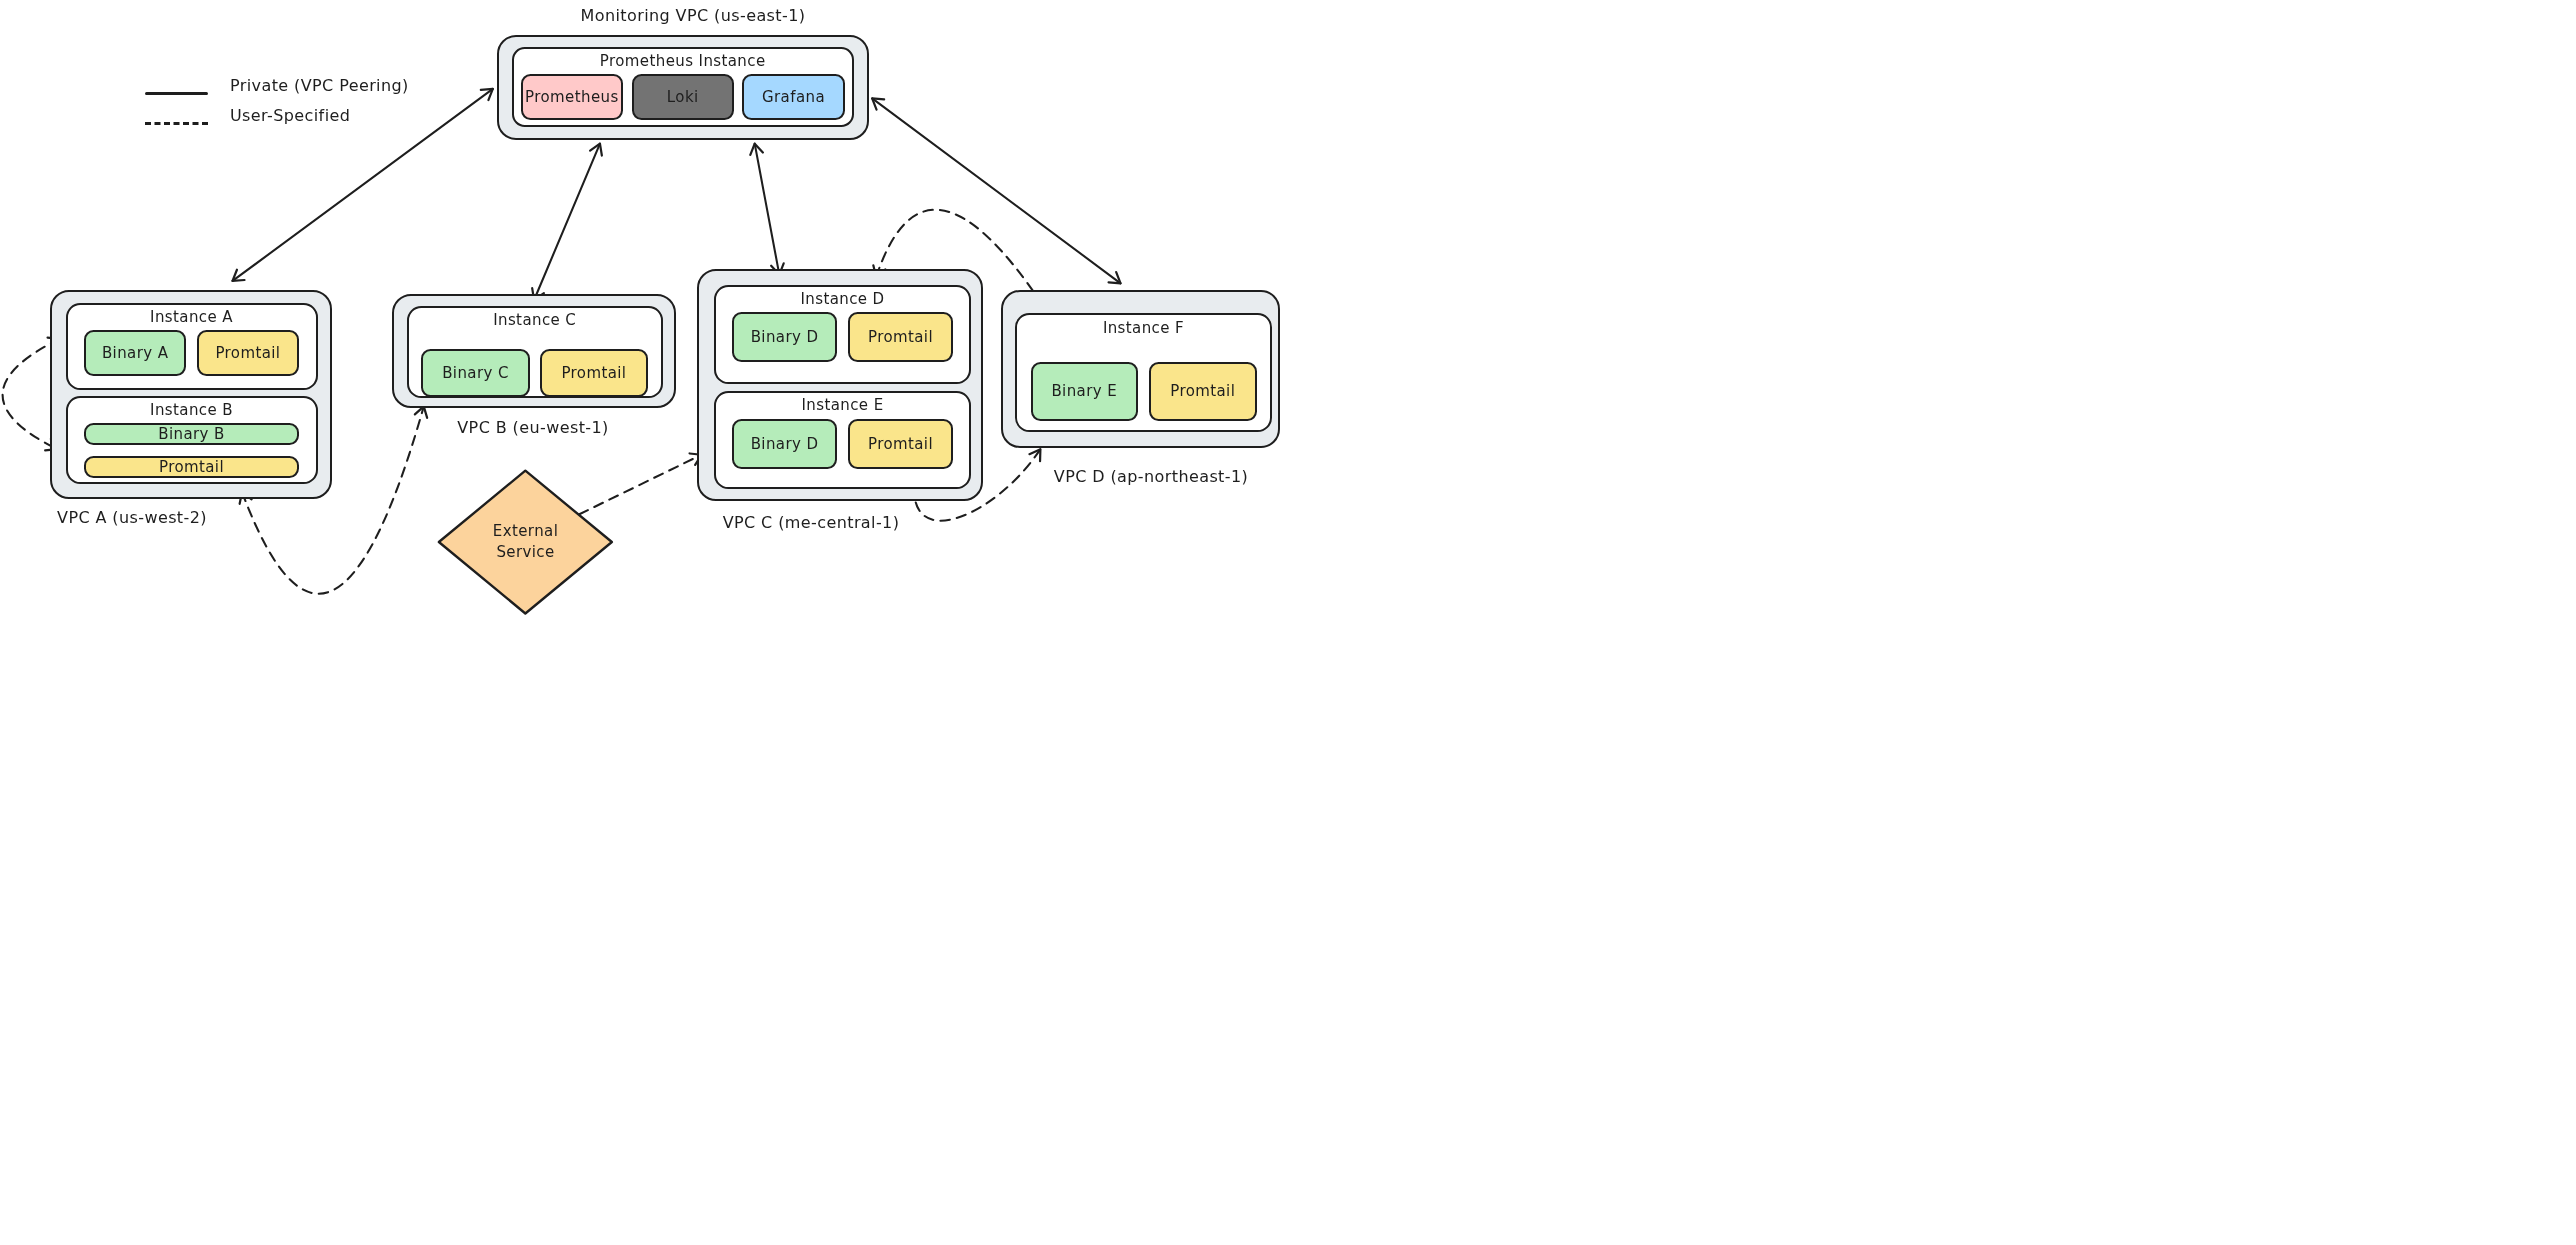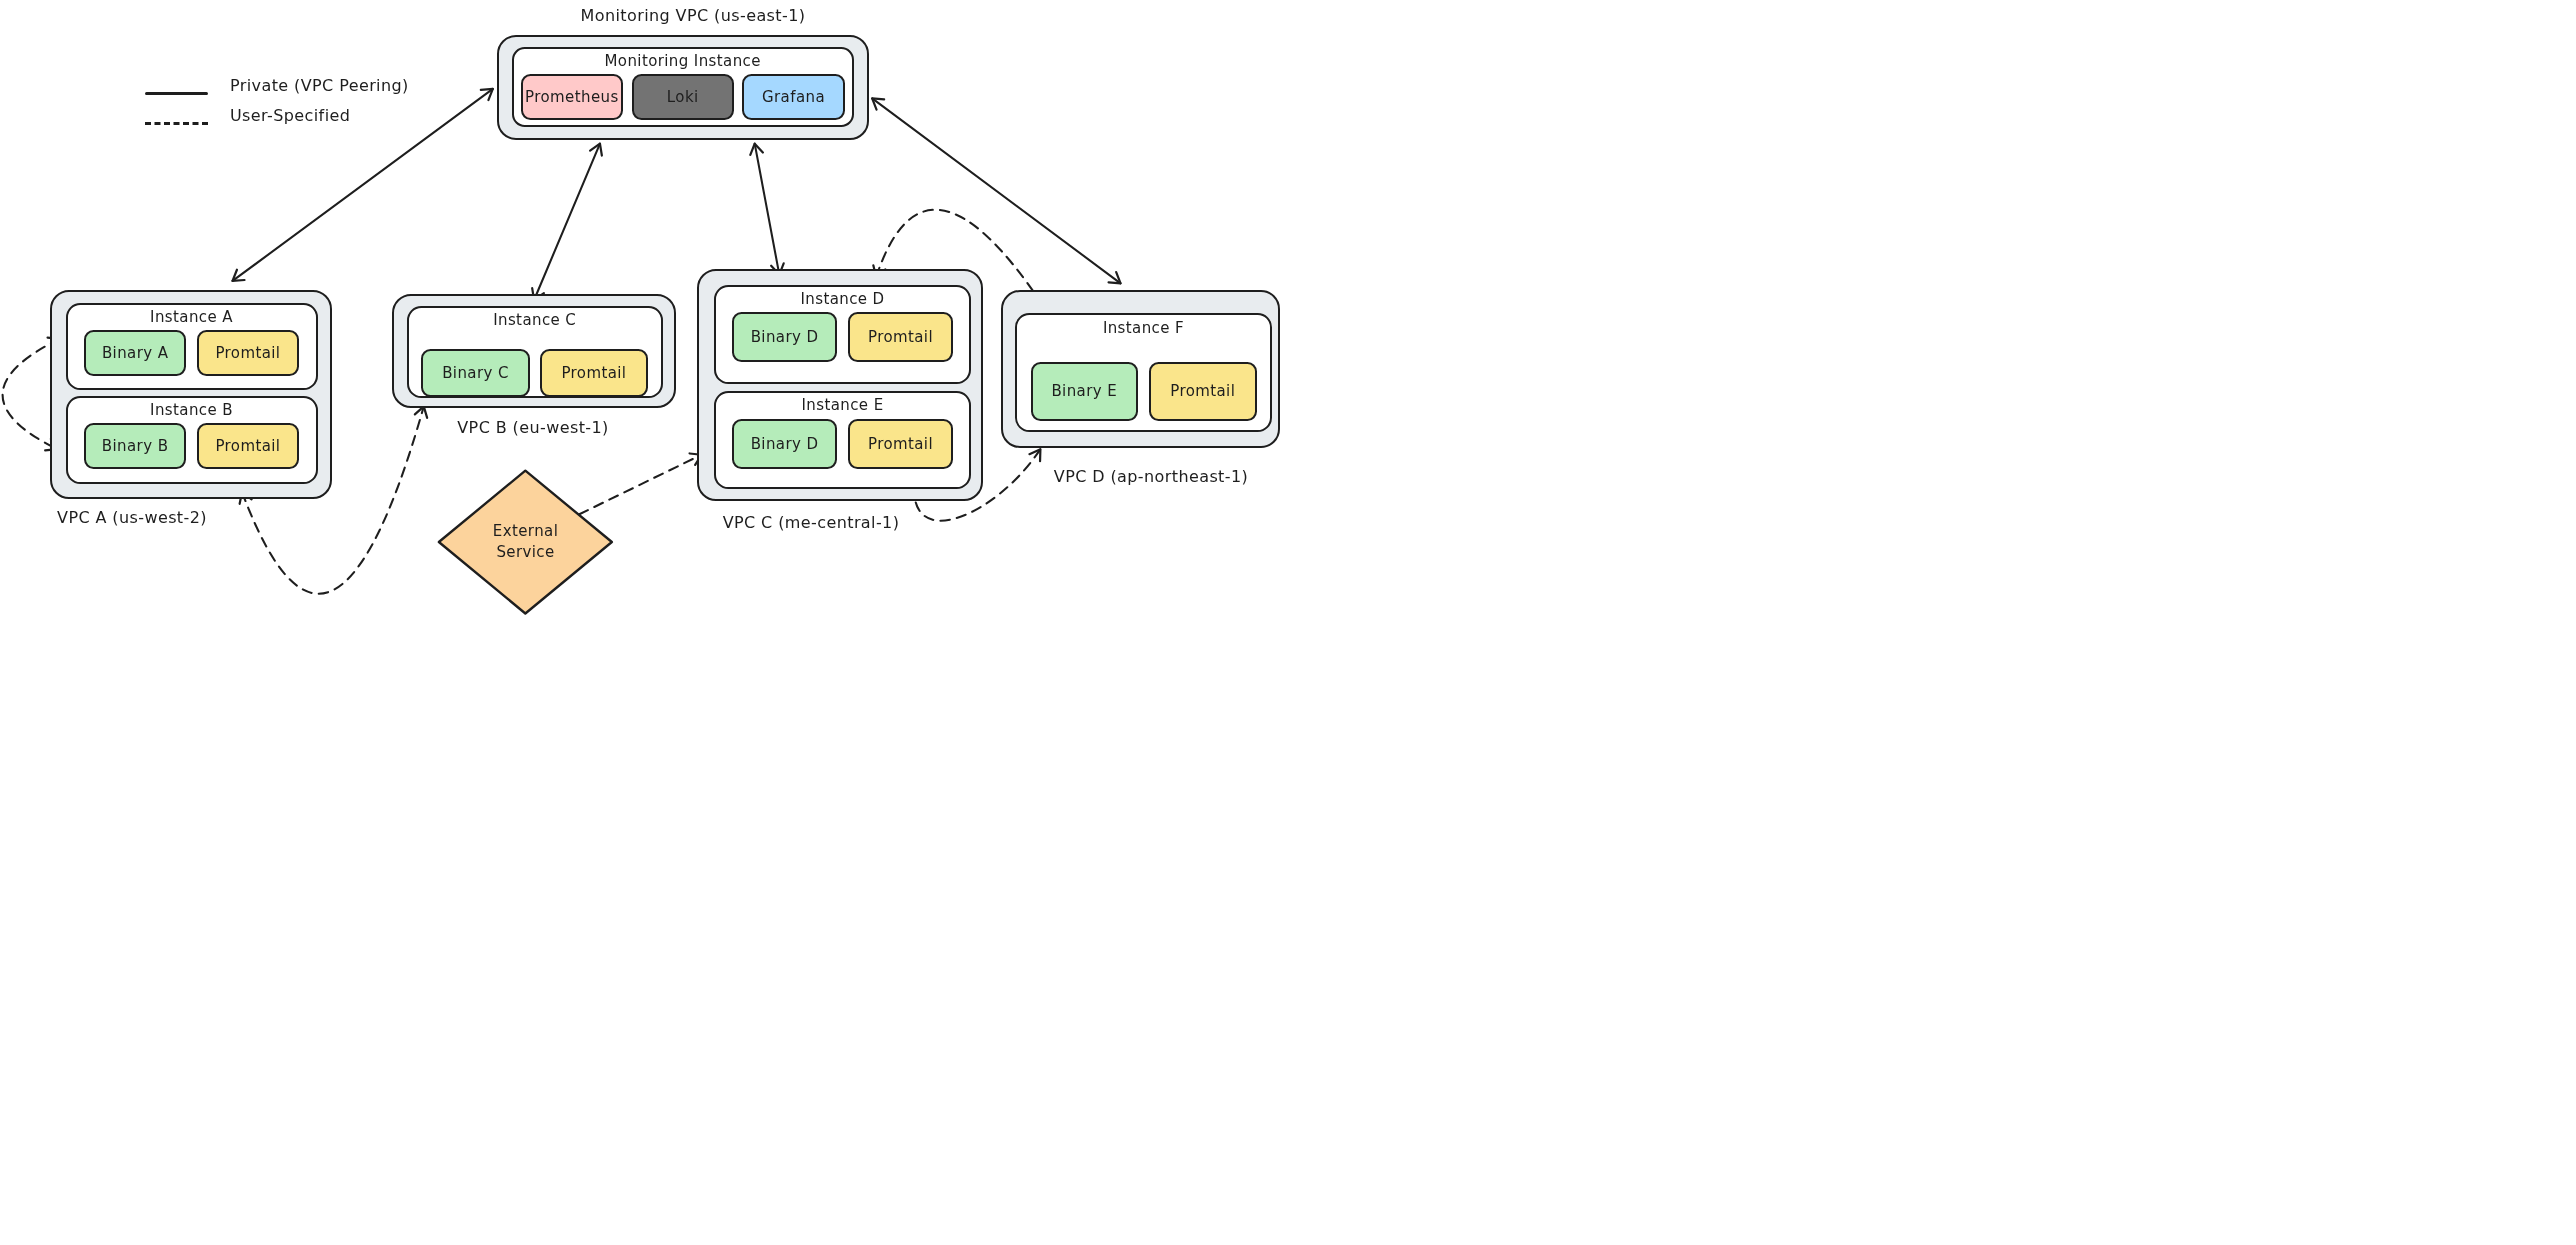--- a/index.html
+++ b/index.html
@@ -73,40 +73,40 @@
     <div class="legend-label">Private (VPC Peering)</div>
   </div>
   <div class="legend-row" style="left:145px;top:106px;">
     <div class="legend-sample dashed"></div>
     <div class="legend-label">User-Specified</div>
   </div>
 
   <div class="float-label" style="left:554px;top:6.3px;width:278px;">Monitoring VPC (us-east-1)</div>
   <div class="node vpc-box" style="left: 497px; top: 35px; width: 372px; height: 105px; background: rgb(232, 236, 239);">
     <div class="instance-box" style="left:12.7px;top:10.3px;width:342px;height:80px;border-radius:12.7px;">
-      <div class="instance-title">Monitoring Instance</div>
+      <div class="instance-title">Prometheus Instance</div>
       <div class="chip-row" style="height:46px;margin-top:4px;padding:0 7.1px;gap:8.7px;">
         <div class="chip" style="background: rgb(255, 201, 201);">Prometheus</div>
         <div class="chip" style="background: #737373;">Loki</div>
         <div class="chip" style="background: rgb(165, 216, 255);">Grafana</div>
       </div>
     </div>
   </div>
 
   <div class="node vpc-box" style="left: 50px; top: 290px; width: 282px; height: 209px; background: rgb(232, 236, 239);">
     <div class="instance-box" style="left:13.5px;top:11px;width:252px;height:87px;">
       <div class="instance-title">Instance A</div>
       <div class="chip-row" style="height:46px;margin-top:4px;padding:0 16.7px;gap:11px;">
         <div class="chip" style="background: rgb(181, 236, 186);">Binary A</div>
         <div class="chip" style="background: rgb(250, 229, 139);">Promtail</div>
       </div>
     </div>
     <div class="instance-box" style="left:13.5px;top:104px;width:252px;height:88px;">
       <div class="instance-title">Instance B</div>
-      <div class="chip-row" style="height:46px;margin-top:4px;padding:0 16.7px;gap:11px;">
+      <div class="chip-row" style="height:46px;margin-top:4px;padding:0 16.7px;gap:11px;flex-direction:column;">
         <div class="chip" style="background: rgb(181, 236, 186);">Binary B</div>
         <div class="chip" style="background: rgb(250, 229, 139);">Promtail</div>
       </div>
     </div>
   </div>
   <div class="float-label" style="left:37px;top:508px;width:190px;">VPC A (us-west-2)</div>
 
   <div class="node vpc-box" style="left: 392px; top: 294px; width: 284px; height: 114px; background: rgb(232, 236, 239);">
     <div class="instance-box" style="left:12.7px;top:10.3px;width:256px;height:92px;">
       <div class="instance-title">Instance C</div>

